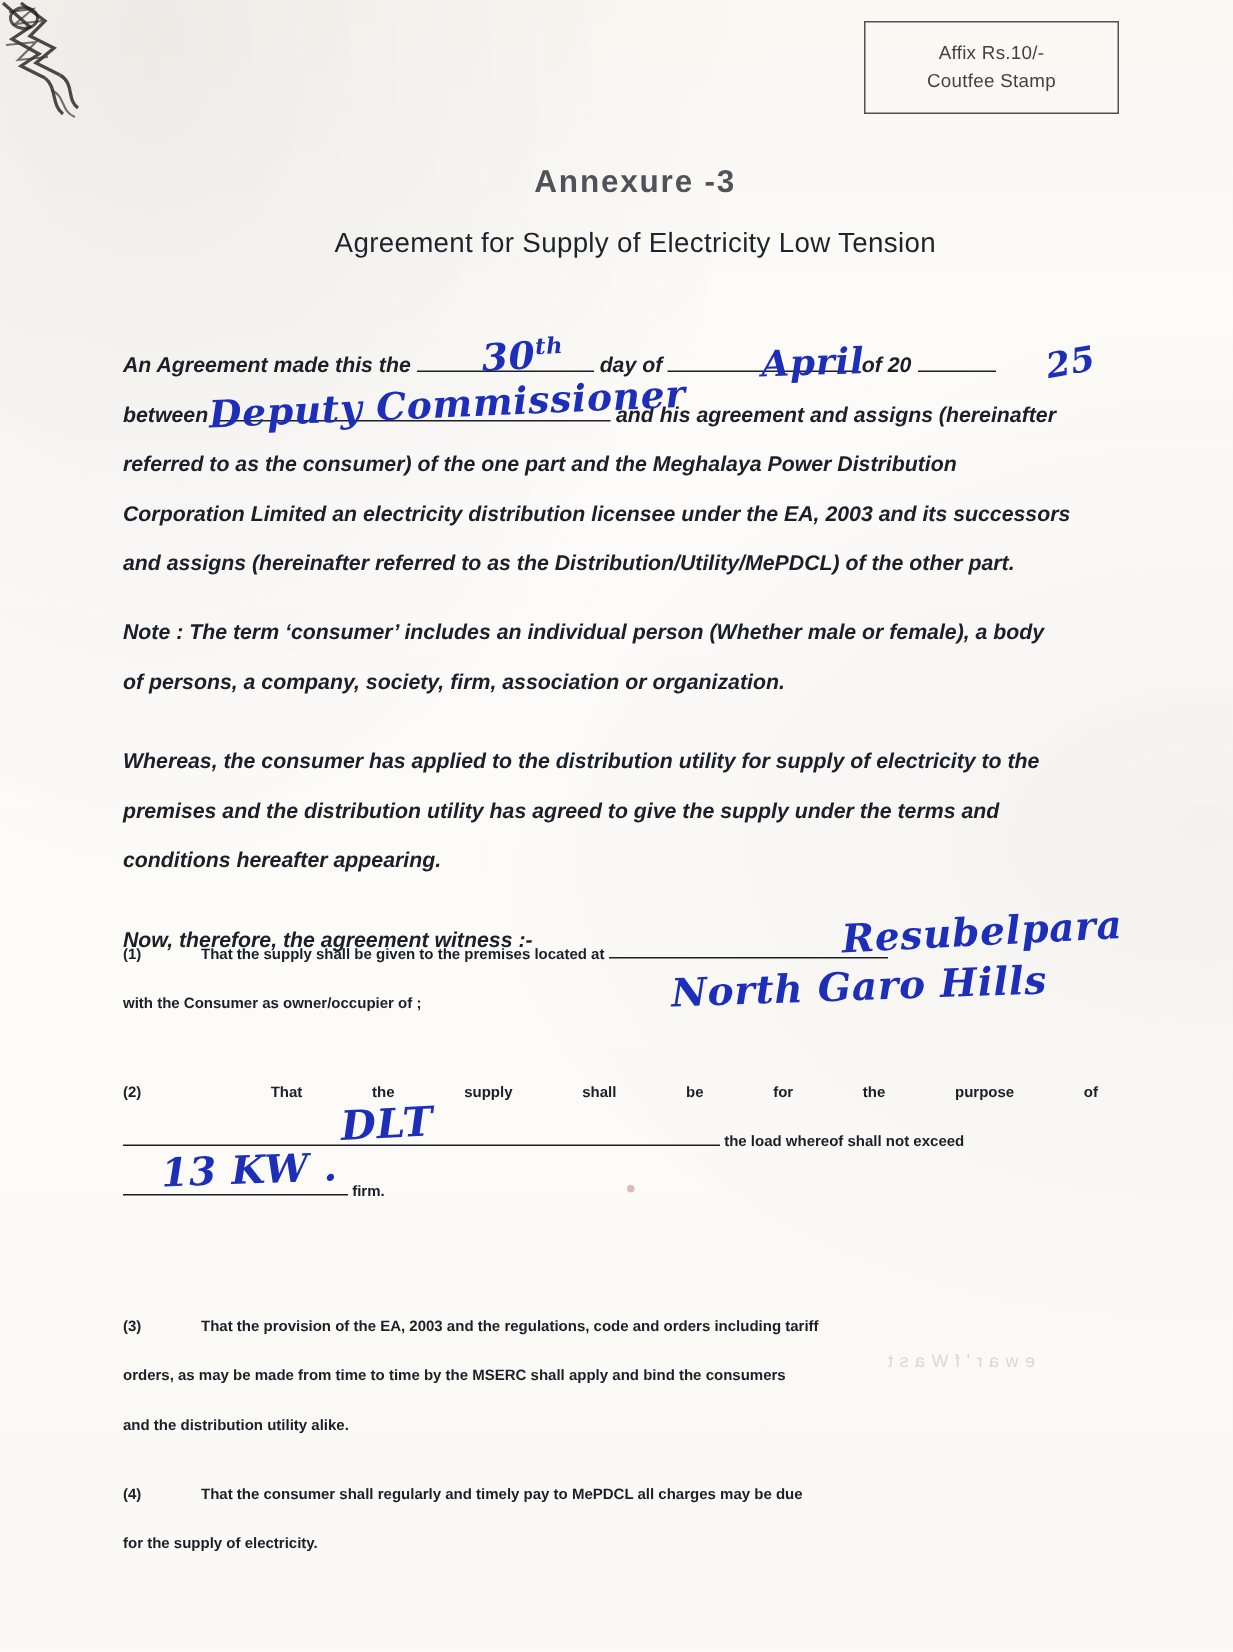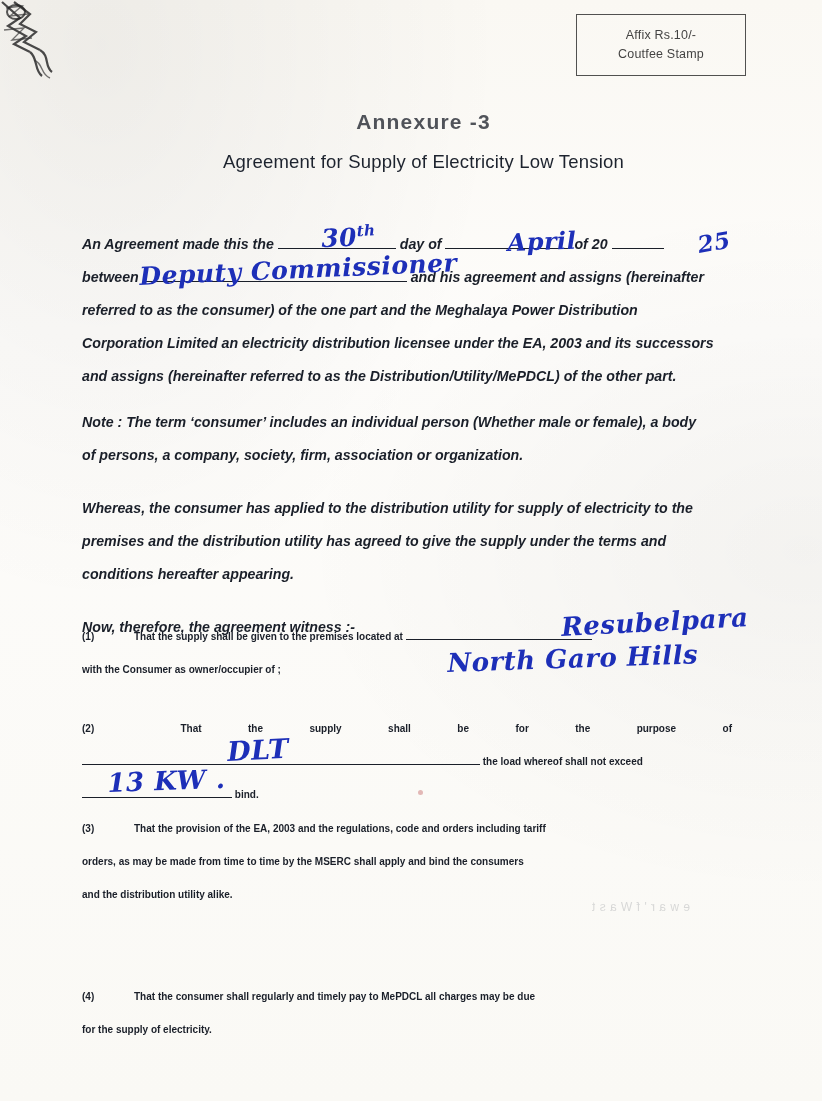--- a/index.html
+++ b/index.html
@@ -152,21 +152,21 @@
     font-weight: bold;
     color: #1a1f29;
     line-height: 33px;
   }
   .cl-num {
     display: inline-block;
     width: 52px;
   }
   .c1 { top: 620px; }
   .c2 { top: 712px; }
-  .c3 { top: 812px; }
+  .c3 { top: 868px; }
   .c4 { top: 960px; margin-top: 20px; }
 
   .spread {
     display: flex;
     justify-content: space-between;
   }
 
   
   .ghost {
     position: absolute;
@@ -269,21 +269,21 @@
         <span>the</span>
         <span>purpose</span>
         <span>of</span>
       </div>
       <div style="white-space:nowrap;">
         <span class="blank" style="width:398px;"></span>
         <span>the load whereof shall not exceed</span>
       </div>
       <div>
         <span class="blank b-watts"></span>
-        <span>bind.</span>
+        <span>firm.</span>
       </div>
     </div>
 
     <div class="clause c3">
       <div>
         <span class="cl-num">(3)</span><span>That the provision of the EA, 2003 and the regulations, code and orders including tariff</span>
       </div>
       <div>orders, as may be made from time to time by the MSERC shall apply and bind the consumers</div>
       <div>and the distribution utility alike.</div>
     </div>

